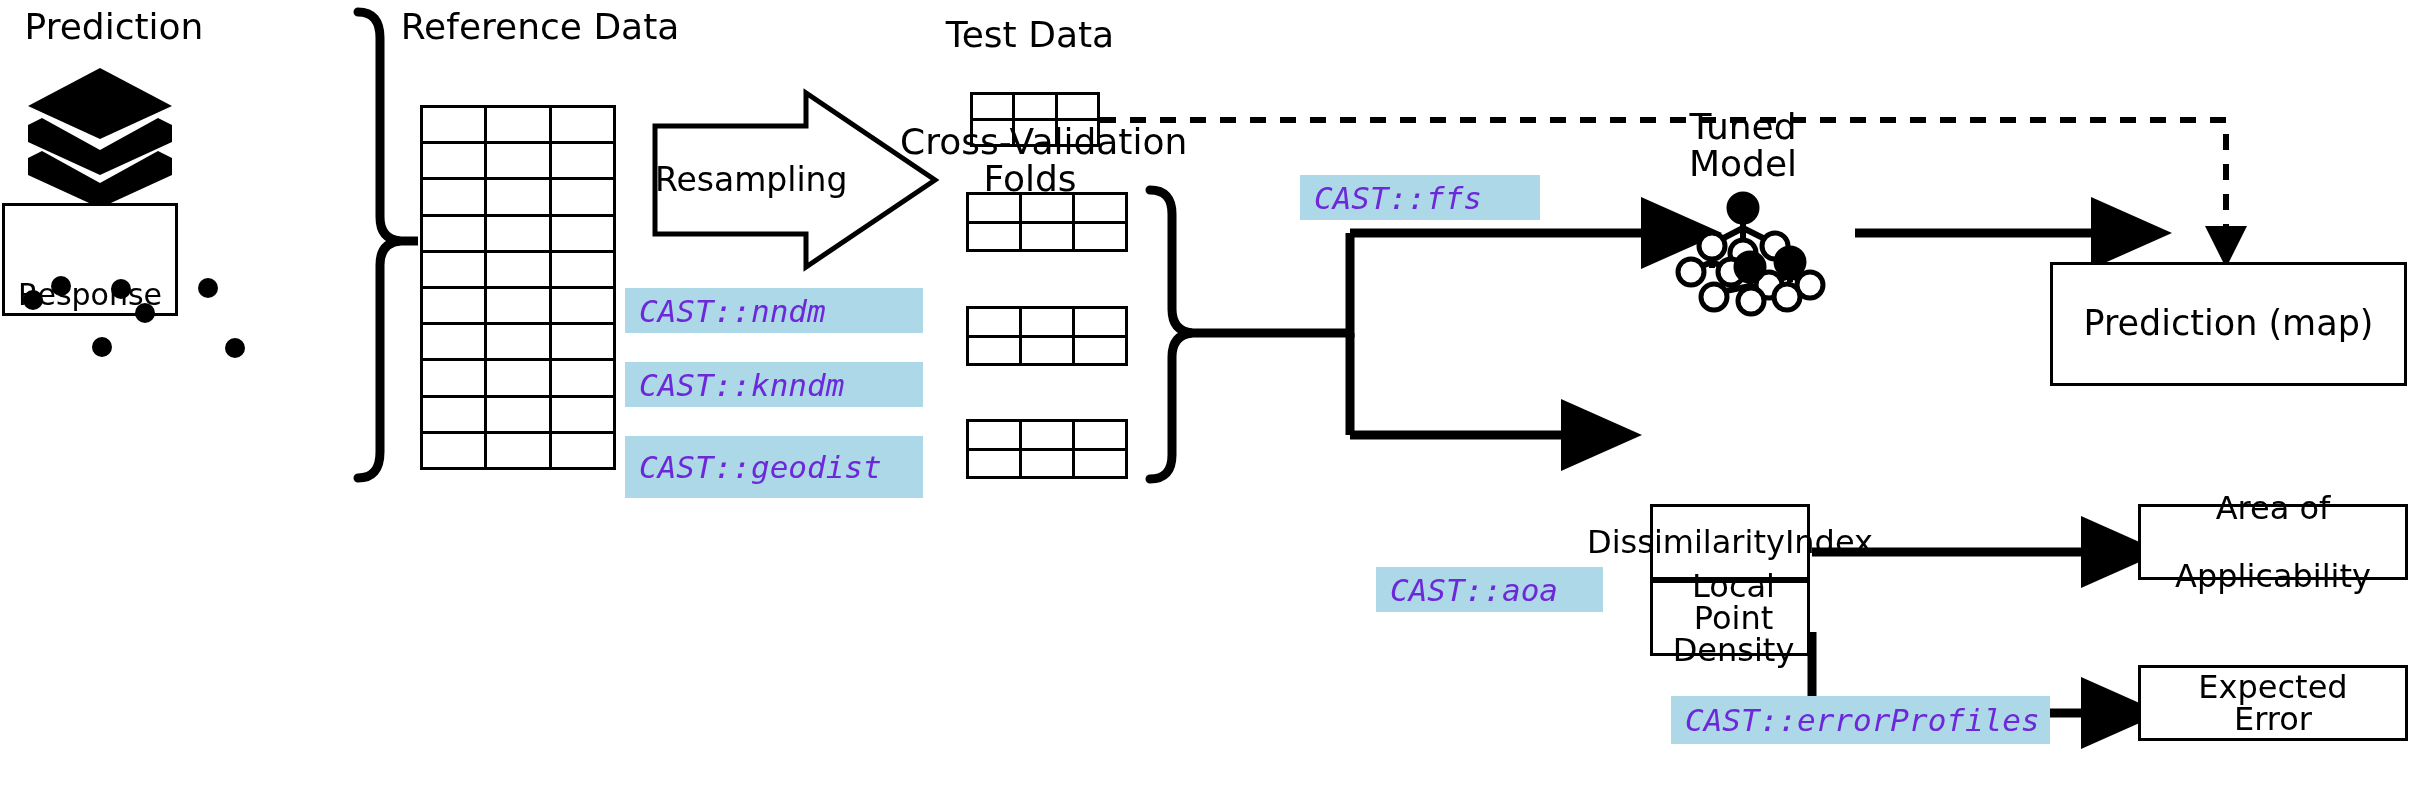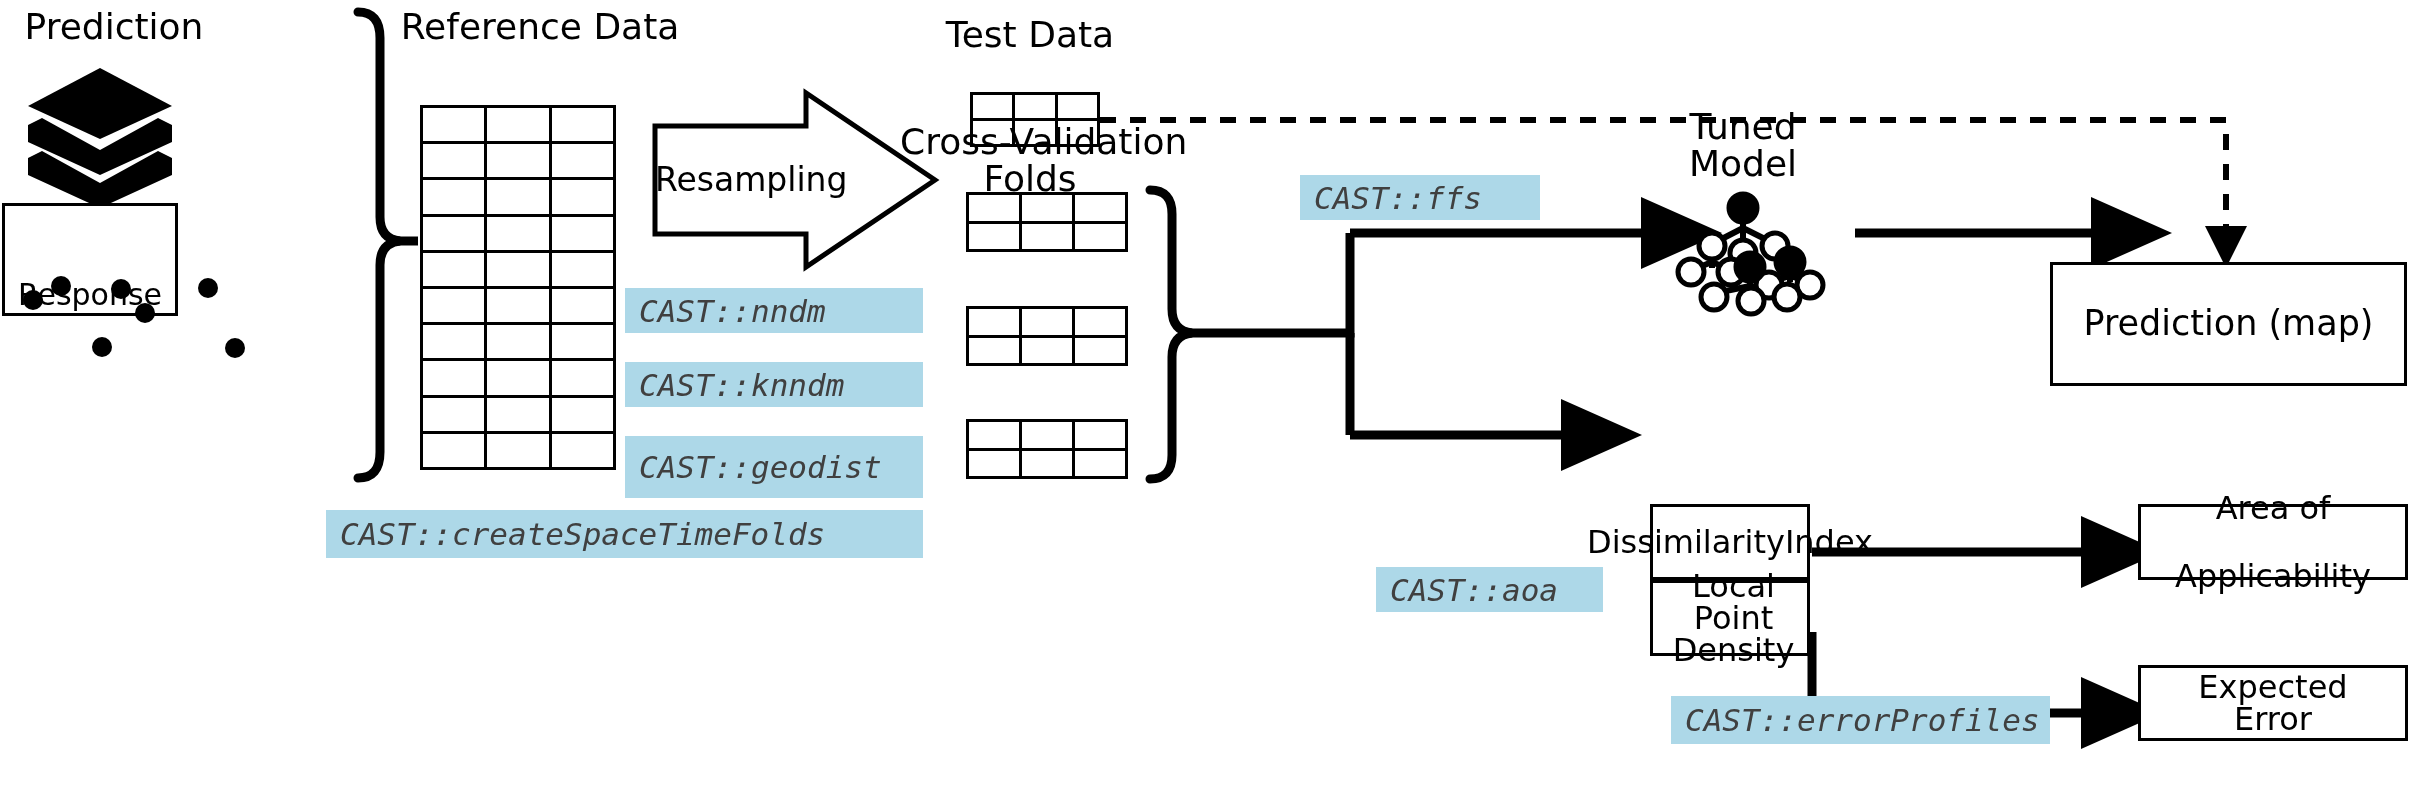--- a/index.html
+++ b/index.html
@@ -21,21 +21,21 @@
     position: absolute;
     color: #000000;
     font-family: "DejaVu Sans", sans-serif;
     line-height: 1.06;
     white-space: pre;
     text-align: center;
   }
   .codelbl {
     position: absolute;
     background: #ADD8E8;
-    color: #404040;
+    color: #6d28d9;
     font-family: "DejaVu Sans Mono", monospace;
     font-style: italic;
     white-space: pre;
     display: flex;
     align-items: center;
     box-sizing: border-box;
   }
   .boxed {
     position: absolute;
     border: 3px solid #000000;
@@ -157,21 +157,20 @@
       <i></i>
       <i></i>
       <i></i>
       <i></i>
       <i></i>
     </div>
 
   <div class="codelbl" style="left:625px; top:288px; width:298px; height:45px; font-size:31px; padding-left:14px;">CAST::nndm</div>
   <div class="codelbl" style="left:625px; top:362px; width:298px; height:45px; font-size:31px; padding-left:14px;">CAST::knndm</div>
   <div class="codelbl" style="left:625px; top:436px; width:298px; height:62px; font-size:31px; padding-left:14px;">CAST::geodist</div>
-  <div class="codelbl" style="left:326px; top:510px; width:597px; height:48px; font-size:31px; padding-left:14px;">CAST::createSpaceTimeFolds</div>
 
   <div class="lbl" style="left:900px; top:123px; width:260px; font-size:36px;">Cross-Validation</div>
   <div class="lbl" style="left:900px; top:160px; width:260px; font-size:36px;">Folds</div>
 
   <div class="grid" style="left:966px; top:192px; width:162px; height:60px;
               grid-template-columns: repeat(3, 1fr); grid-template-rows: repeat(2, 1fr);">
       <i></i>
       <i></i>
       <i></i>
       <i></i>

